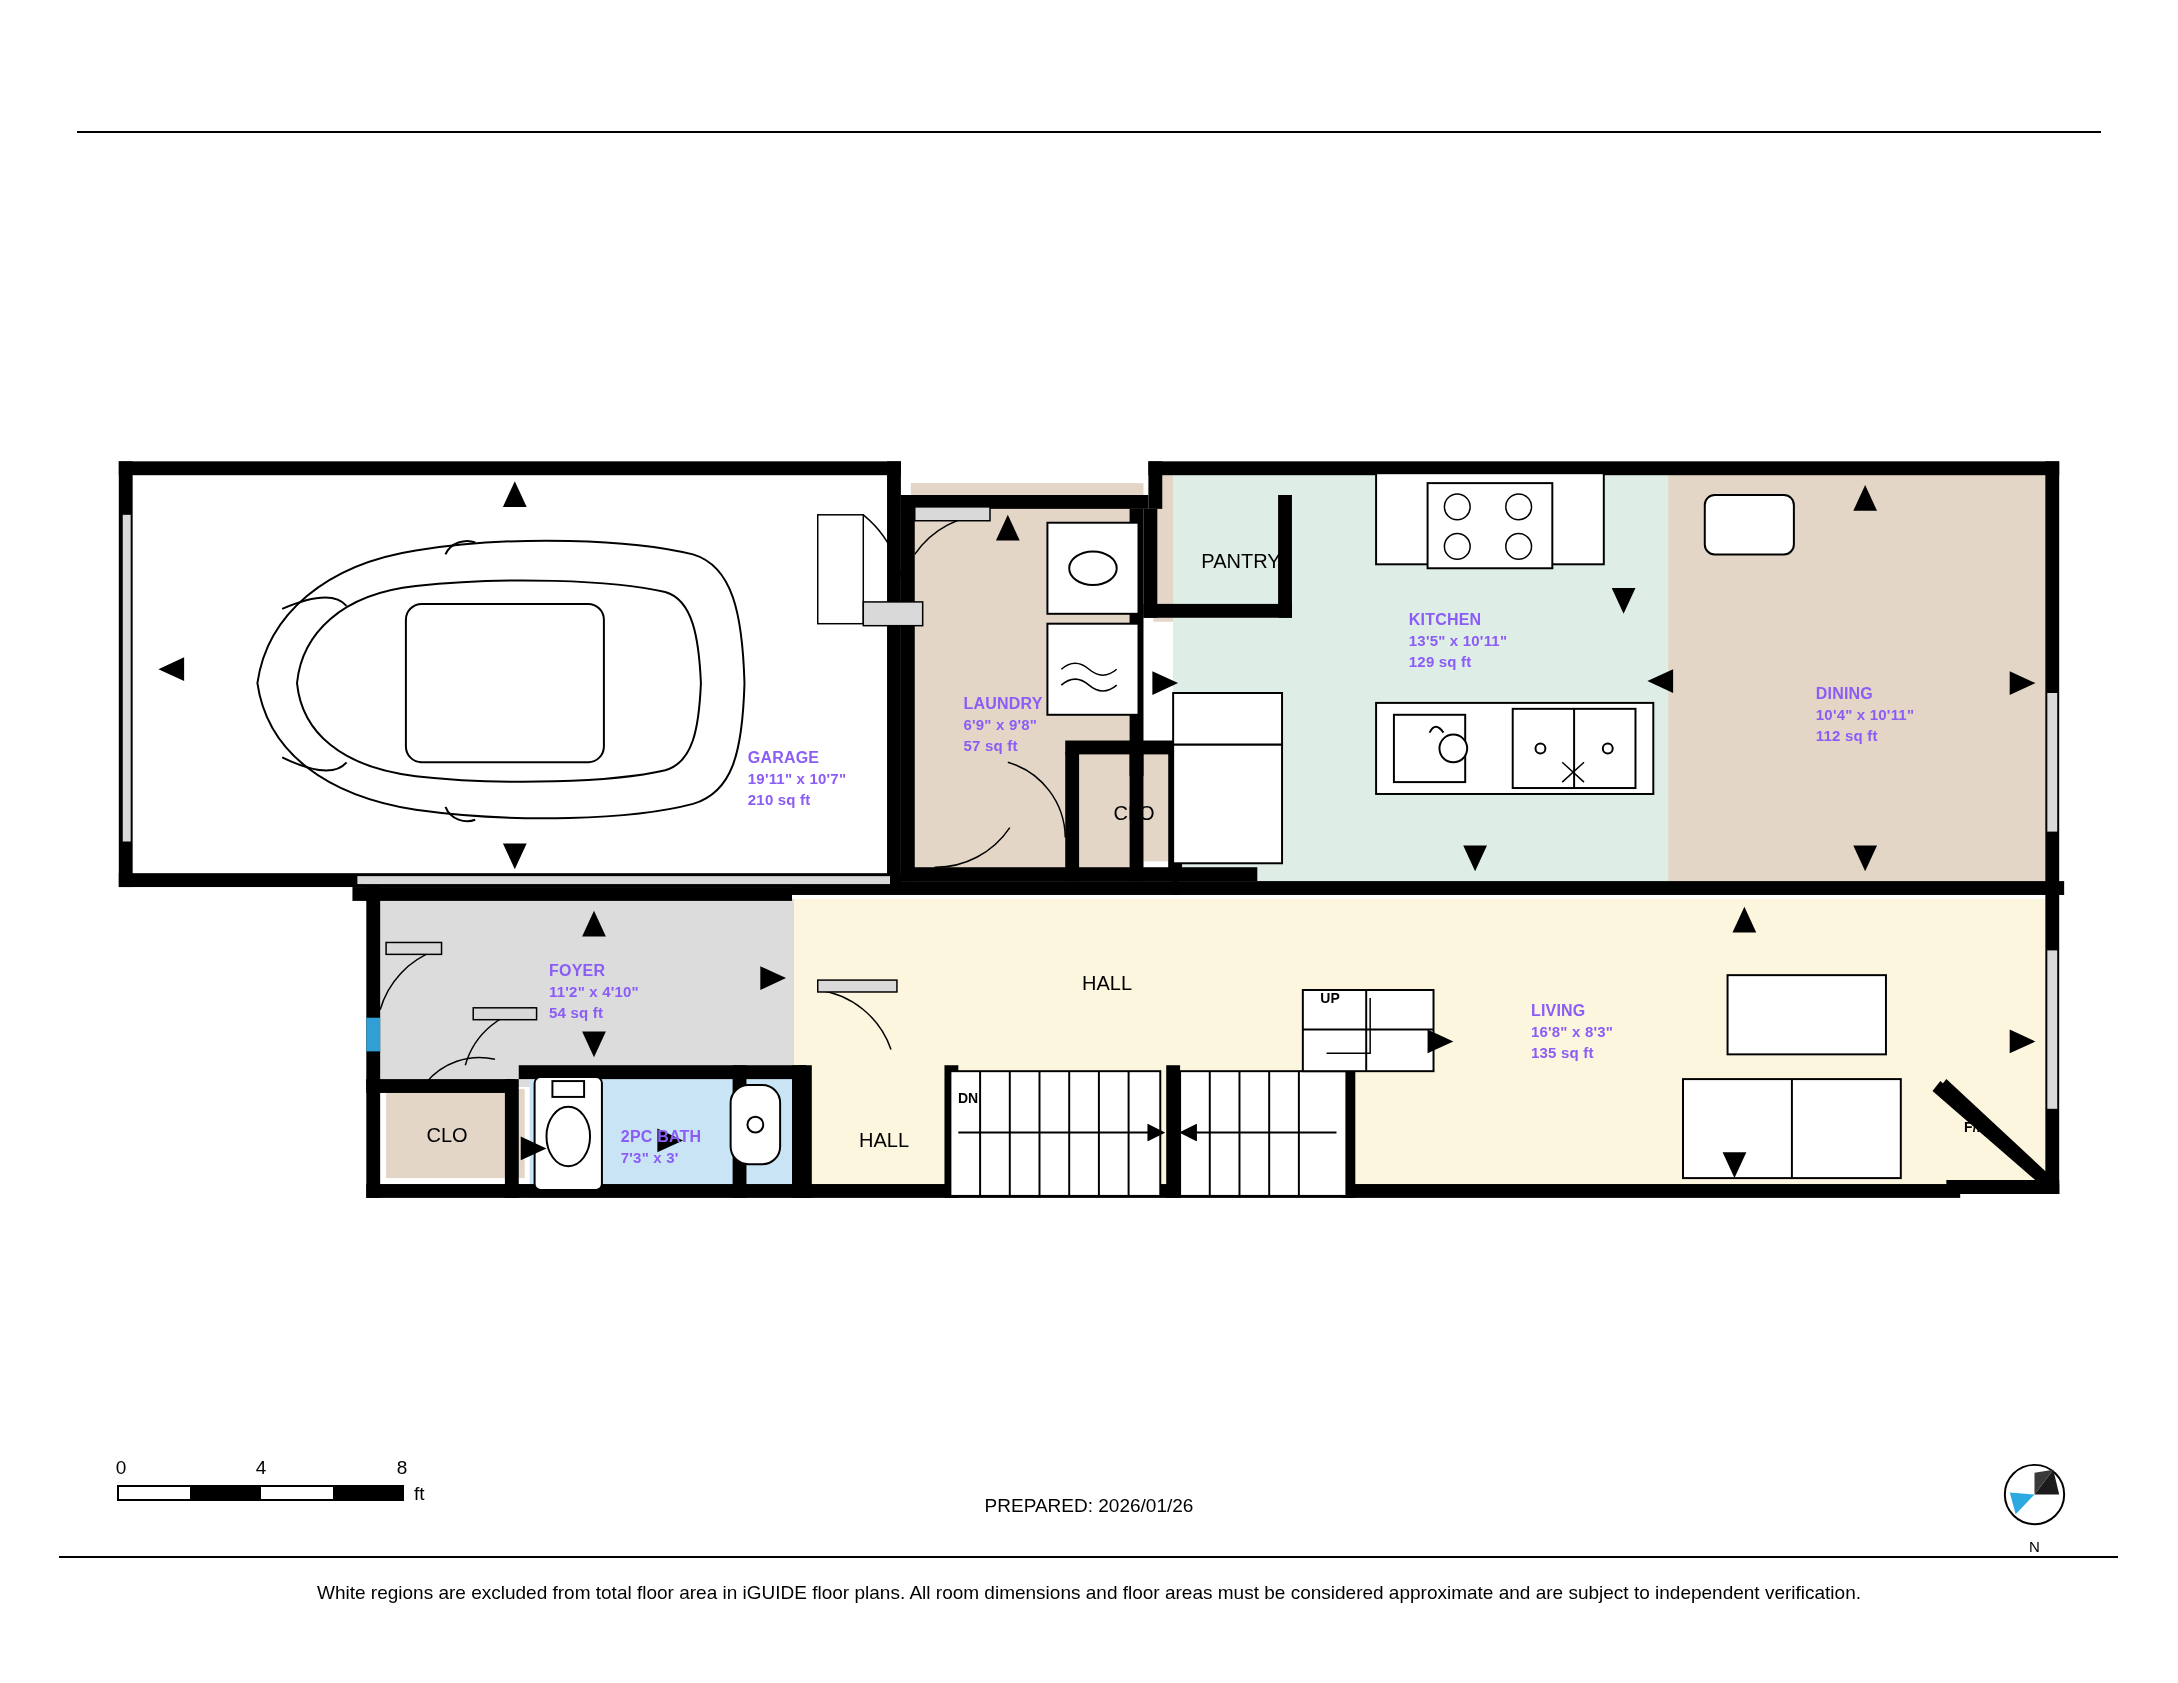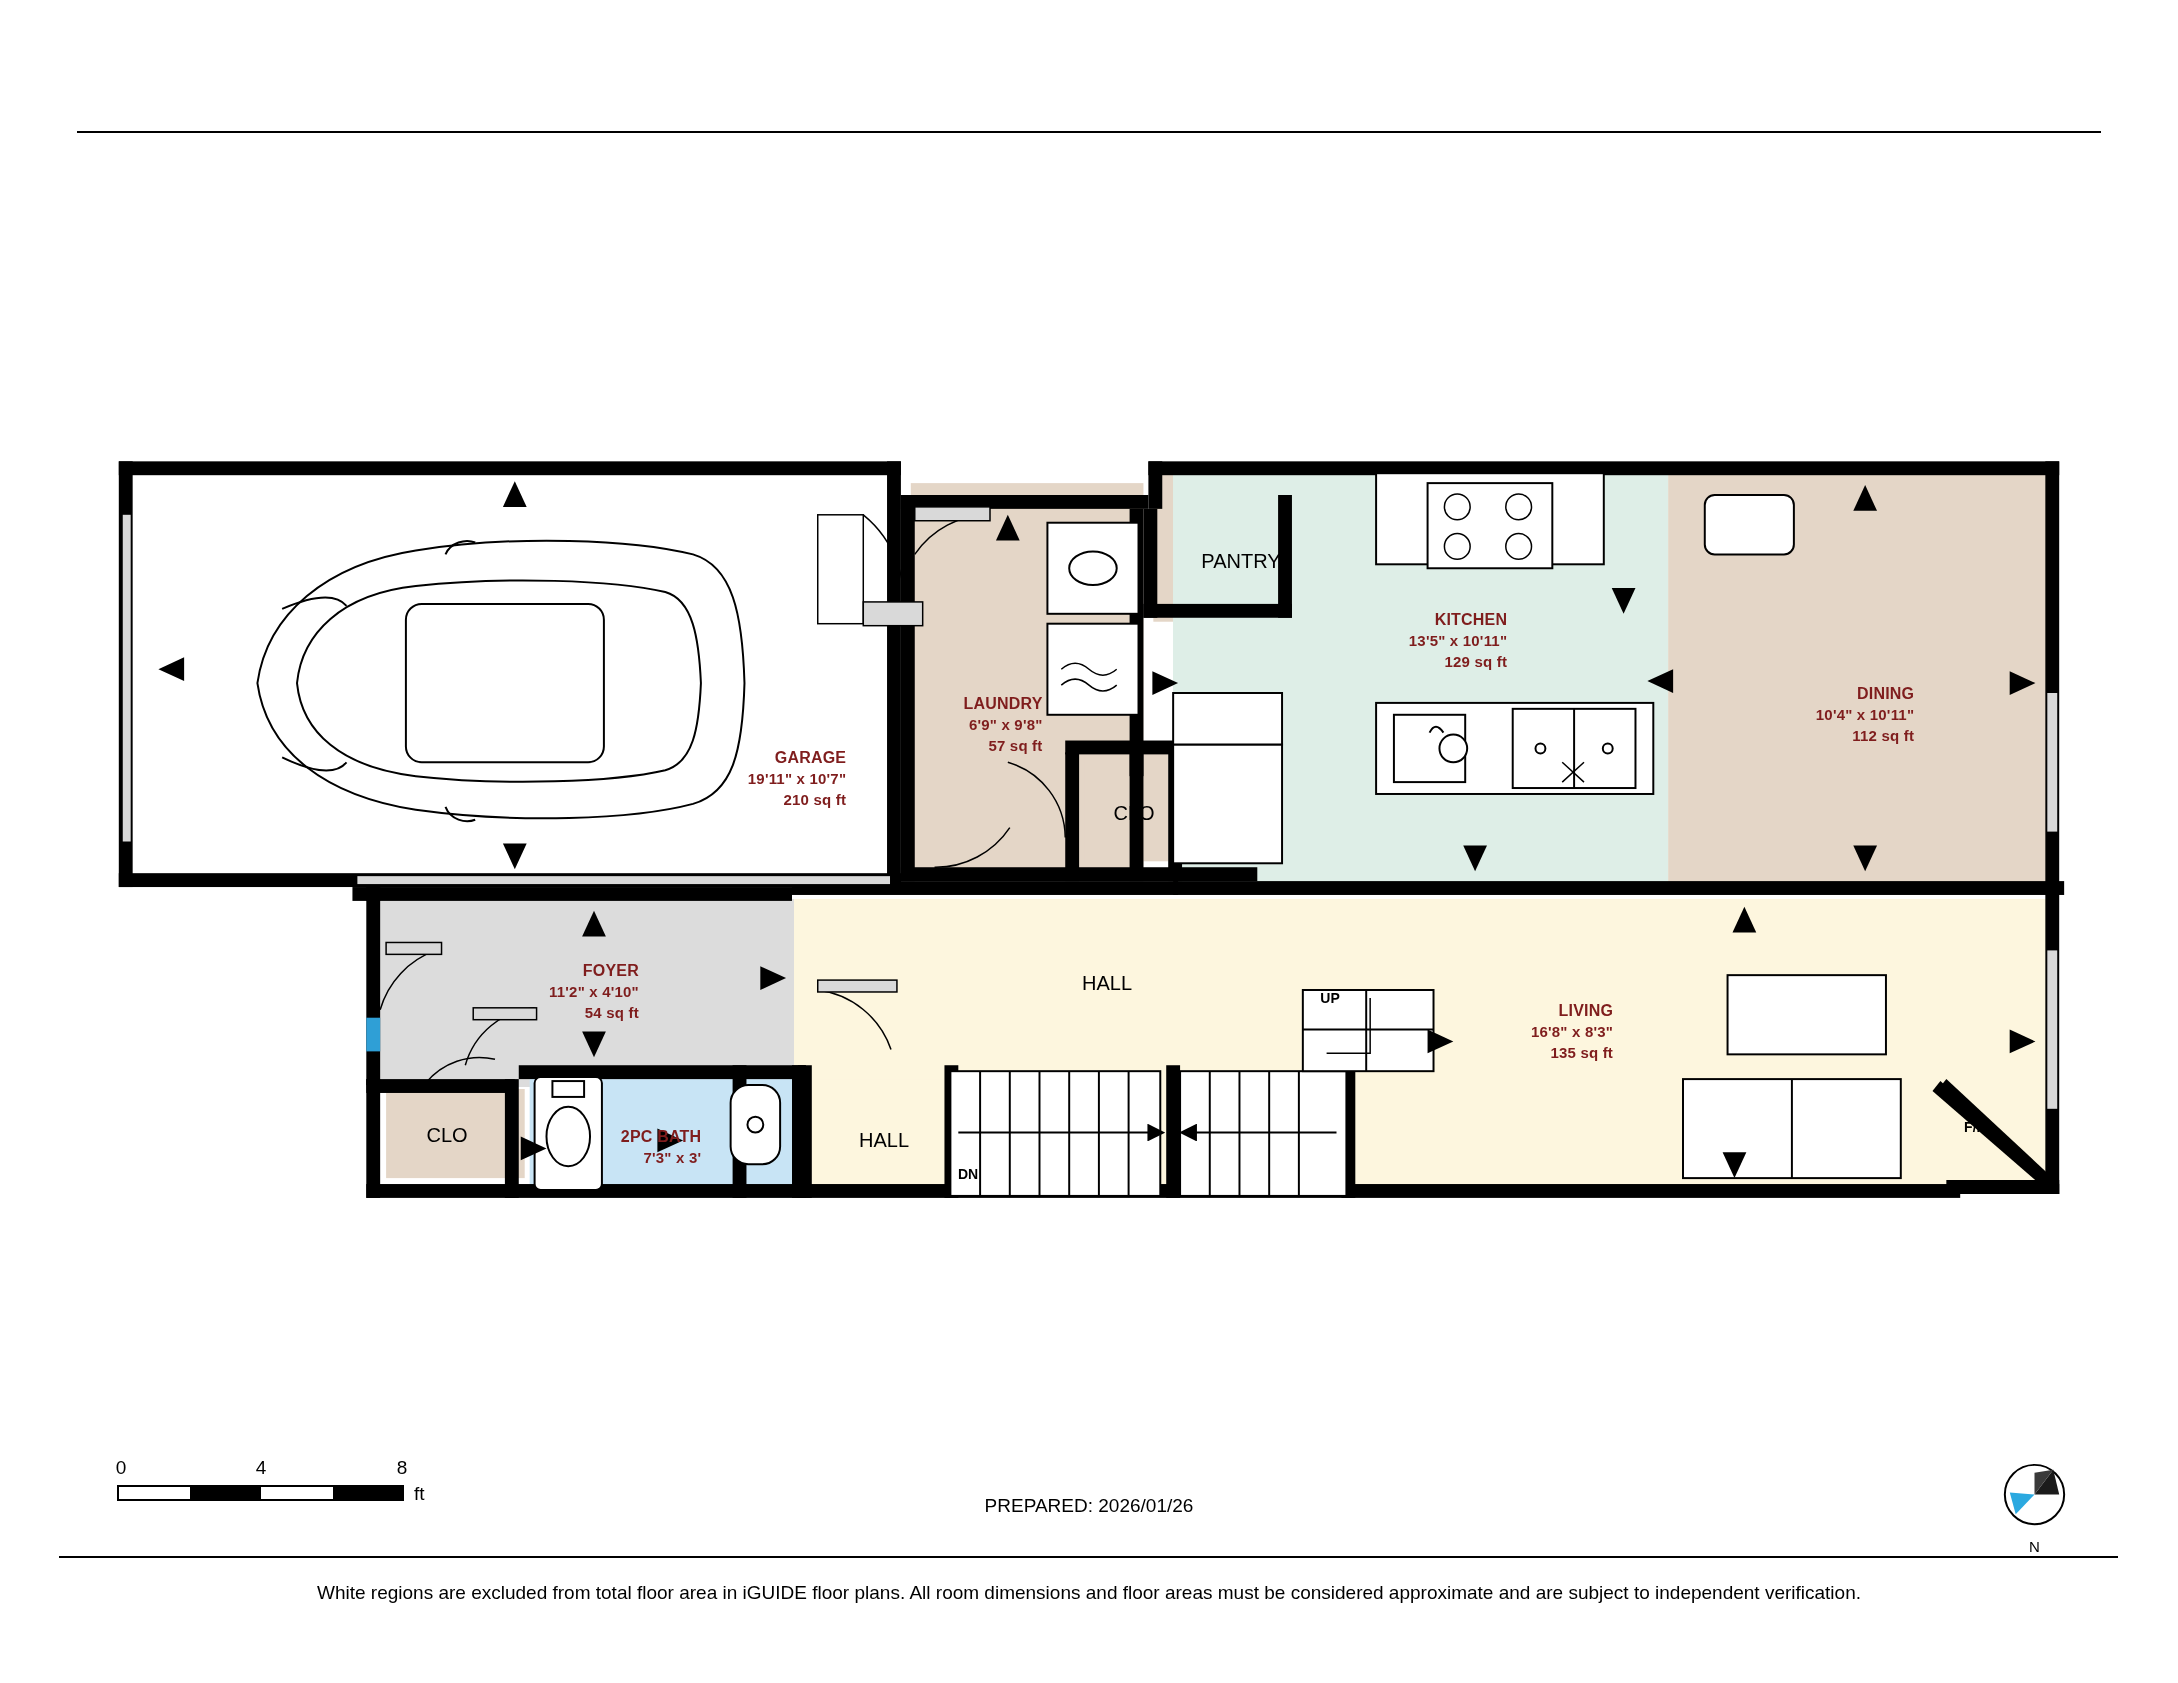--- a/index.html
+++ b/index.html
@@ -144,25 +144,25 @@
   .plan {
     position: absolute;
     left: 0;
     top: 0;
     width: 2178px;
     height: 1683px;
   }
 
   .room-label {
     position: absolute;
-    text-align: right;
+    text-align: left;
     font-size: 16px;
     line-height: 21px;
     font-weight: bold;
-    color: #7f1d1d;
+    color: #8b5cf6;
     white-space: nowrap;
     transform: translateX(-50%);
     letter-spacing: 0.2px;
   }
   .room-label .dim,
   .room-label .area {
     font-weight: bold;
     font-size: 15px;
   }
   .small-label {
@@ -480,21 +480,21 @@
     <div>2PC BATH</div>
     <div class="dim">7'3" x 3'</div>
   </div>
 
   <div class="small-label" style="left:1241px; top:550px;">PANTRY</div>
   <div class="small-label" style="left:1134px; top:802px;">CLO</div>
   <div class="small-label" style="left:447px; top:1124px;">CLO</div>
   <div class="small-label" style="left:1107px; top:972px;">HALL</div>
   <div class="small-label" style="left:884px; top:1129px;">HALL</div>
   <div class="tiny-label" style="left:1330px; top:990px;">UP</div>
-  <div class="tiny-label" style="left:968px; top:1166px;">DN</div>
+  <div class="tiny-label" style="left:968px; top:1090px;">DN</div>
   <div class="tiny-label" style="left:1975px; top:1119px;">F/P</div>
 
   <div class="prepared">PREPARED: 2026/01/26</div>
   <div class="rule-bottom"></div>
   <div class="disclaimer">White regions are excluded from total floor area in iGUIDE floor plans. All room dimensions and floor areas must be considered approximate and are subject to independent verification.</div>
 
   <div class="scalebar">
     <div class="ticks">
       <span style="left:4px;">0</span>
       <span style="left:144px;">4</span>

